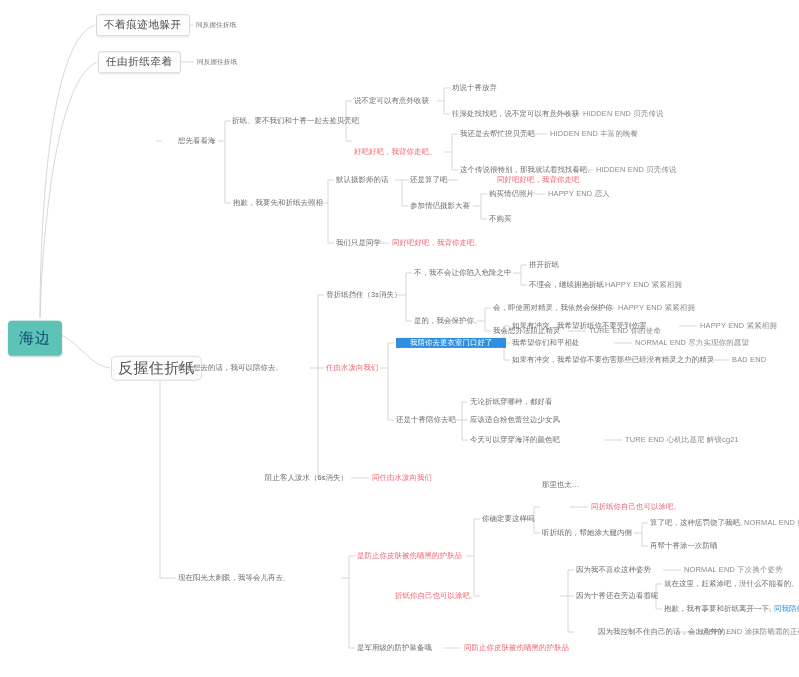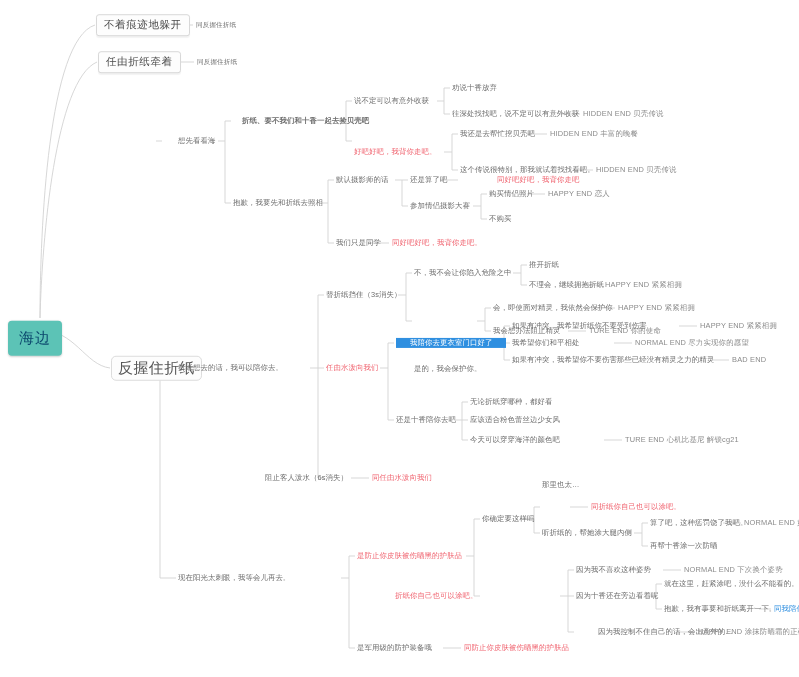--- a/index.html
+++ b/index.html
@@ -206,21 +206,21 @@
   <div class="node boxed" style="left:96px;top:25px;">不着痕迹地躲开</div>
   <div class="node tiny" style="left:196px;top:25px;">同反握住折纸</div>
 
   <div class="node boxed" style="left:98px;top:62px;">任由折纸牵着</div>
   <div class="node tiny" style="left:197px;top:62px;">同反握住折纸</div>
 
   <div class="node boxed-sm" style="left:111px;top:368px;">反握住折纸</div>
 
   <div class="node" style="left:178px;top:141px;">想先看看海</div>
 
-  <div class="node" style="left:242px;top:121px;font-weight:bold;">折纸、要不我们和十香一起去捡贝壳吧</div>
+  <div class="node" style="left:232px;top:121px;">折纸、要不我们和十香一起去捡贝壳吧</div>
   <div class="node" style="left:354px;top:101px;">说不定可以有意外收获</div>
   <div class="node" style="left:452px;top:88px;">劝说十香放弃</div>
   <div class="node" style="left:452px;top:114px;">往深处找找吧，说不定可以有意外收获</div>
   <div class="node end" style="left:583px;top:114px;">HIDDEN END 贝壳传说</div>
 
   <div class="node red" style="left:354px;top:152px;">好吧好吧，我背你走吧。</div>
   <div class="node" style="left:460px;top:134px;">我还是去帮忙挖贝壳吧</div>
   <div class="node end" style="left:550px;top:134px;">HIDDEN END 丰富的晚餐</div>
   <div class="node" style="left:460px;top:170px;">这个传说很特别，那我就试着找找看吧。</div>
   <div class="node end" style="left:596px;top:170px;">HIDDEN END 贝壳传说</div>
@@ -238,21 +238,21 @@
   <div class="node red" style="left:392px;top:243px;">同好吧好吧，我背你走吧。</div>
 
   <div class="node" style="left:178px;top:368px;">折纸想去的话，我可以陪你去。</div>
 
   <div class="node" style="left:326px;top:295px;">替折纸挡住（3s消失）</div>
   <div class="node" style="left:414px;top:273px;">不，我不会让你陷入危险之中</div>
   <div class="node" style="left:529px;top:265px;">推开折纸</div>
   <div class="node" style="left:529px;top:285px;">不理会，继续拥抱折纸</div>
   <div class="node end" style="left:605px;top:285px;">HAPPY END 紧紧相拥</div>
 
-  <div class="node" style="left:414px;top:321px;margin-top:48px;">是的，我会保护你。</div>
+  <div class="node" style="left:414px;top:321px;">是的，我会保护你。</div>
   <div class="node" style="left:493px;top:308px;">会，即使面对精灵，我依然会保护你</div>
   <div class="node end" style="left:618px;top:308px;">HAPPY END 紧紧相拥</div>
   <div class="node" style="left:493px;top:331px;">我会想办法阻止精灵</div>
   <div class="node end" style="left:589px;top:331px;">TURE END 你的使命</div>
 
   <div class="node red" style="left:326px;top:368px;">任由水泼向我们</div>
   <div class="node blue-hl" style="left:396px;top:343px;">我陪你去更衣室门口好了</div>
   <div class="node" style="left:512px;top:326px;">如果有冲突，我希望折纸你不要受到伤害</div>
   <div class="node end" style="left:700px;top:326px;">HAPPY END 紧紧相拥</div>
   <div class="node" style="left:512px;top:343px;">我希望你们和平相处</div>

